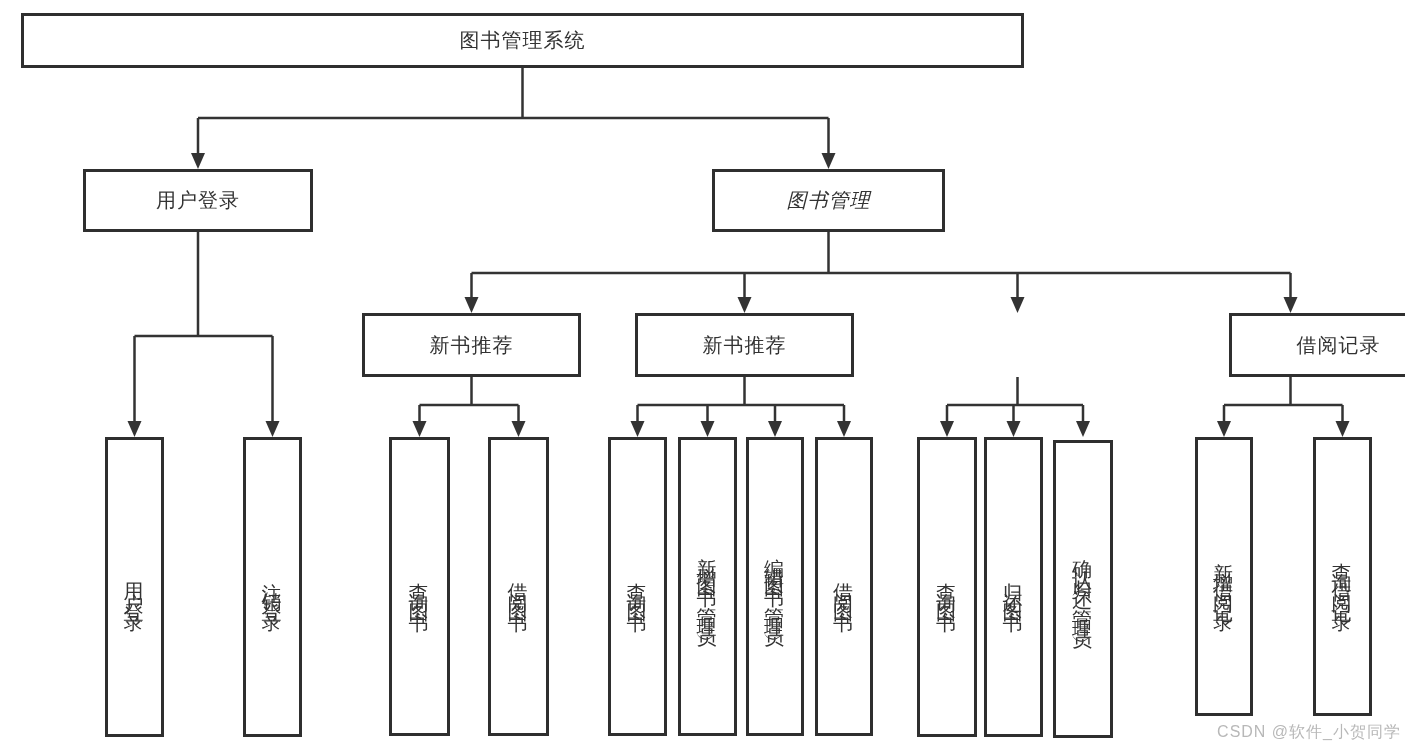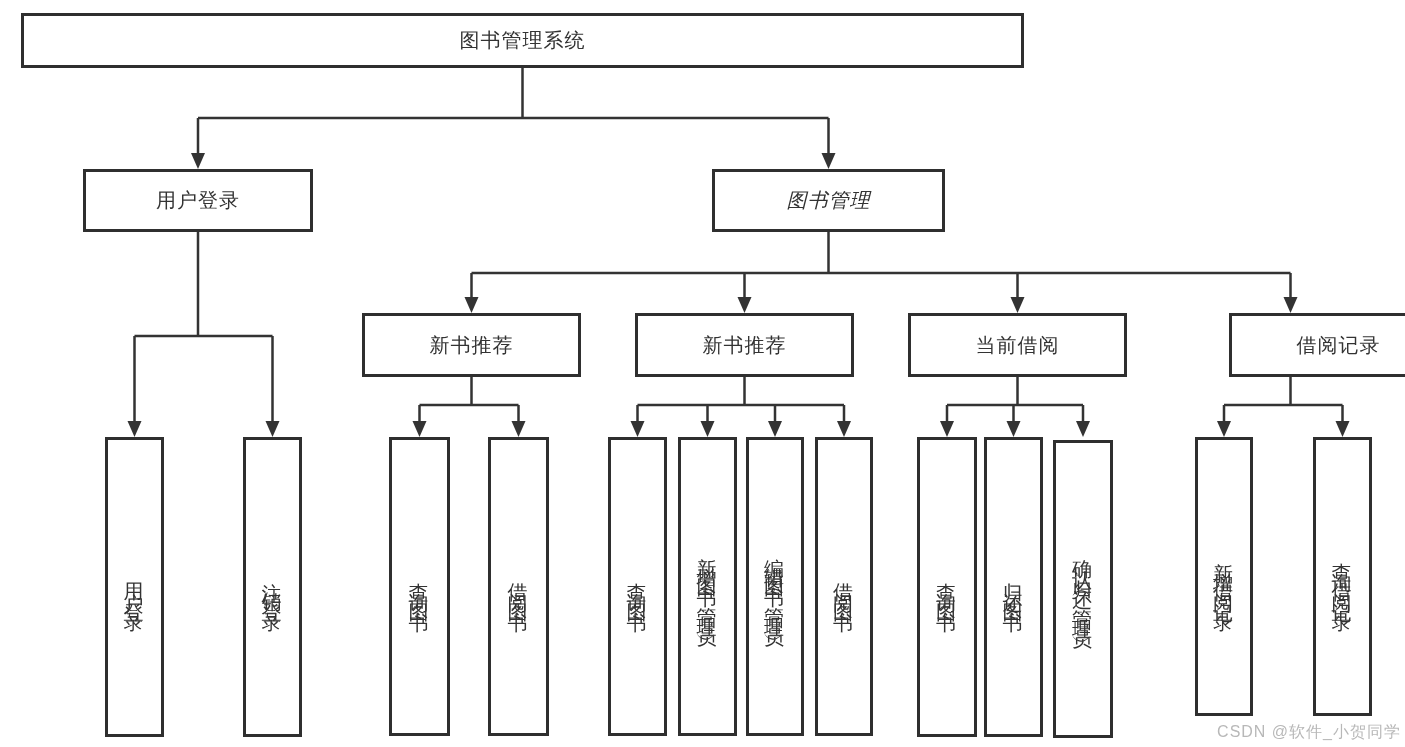--- a/index.html
+++ b/index.html
@@ -104,21 +104,20 @@
     </g>
   </svg>
 
   <div class="box" style="left:21px; top:13px; width:1003px; height:55px;font-family:Liberation Mono, monospace;">图书管理系统</div>
 
   <div class="box" style="left:83px; top:169px; width:230px; height:63px;">用户登录</div>
   <div class="box" style="left:712px; top:169px; width:233px; height:63px;font-style:italic;">图书管理</div>
 
   <div class="box" style="left:362px; top:313px; width:219px; height:64px;">新书推荐</div>
   <div class="box" style="left:635px; top:313px; width:219px; height:64px;">新书推荐</div>
-  <div class="box" style="left:908px; top:313px; width:219px; height:64px;">当前借阅</div>
   <div class="box" style="left:1181px; top:313px; width:219px; height:64px;margin-left:48px;">借阅记录</div>
 
   <div class="vbox" style="left:105px; top:437px; width:59px; height:300px;">
     <span class="vlabel">用户登录</span>
   </div>
   <div class="vbox" style="left:243px; top:437px; width:59px; height:300px;">
     <span class="vlabel">注销登录</span>
   </div>
 
   <div class="vbox" style="left:389px; top:437px; width:61px; height:299px;">

